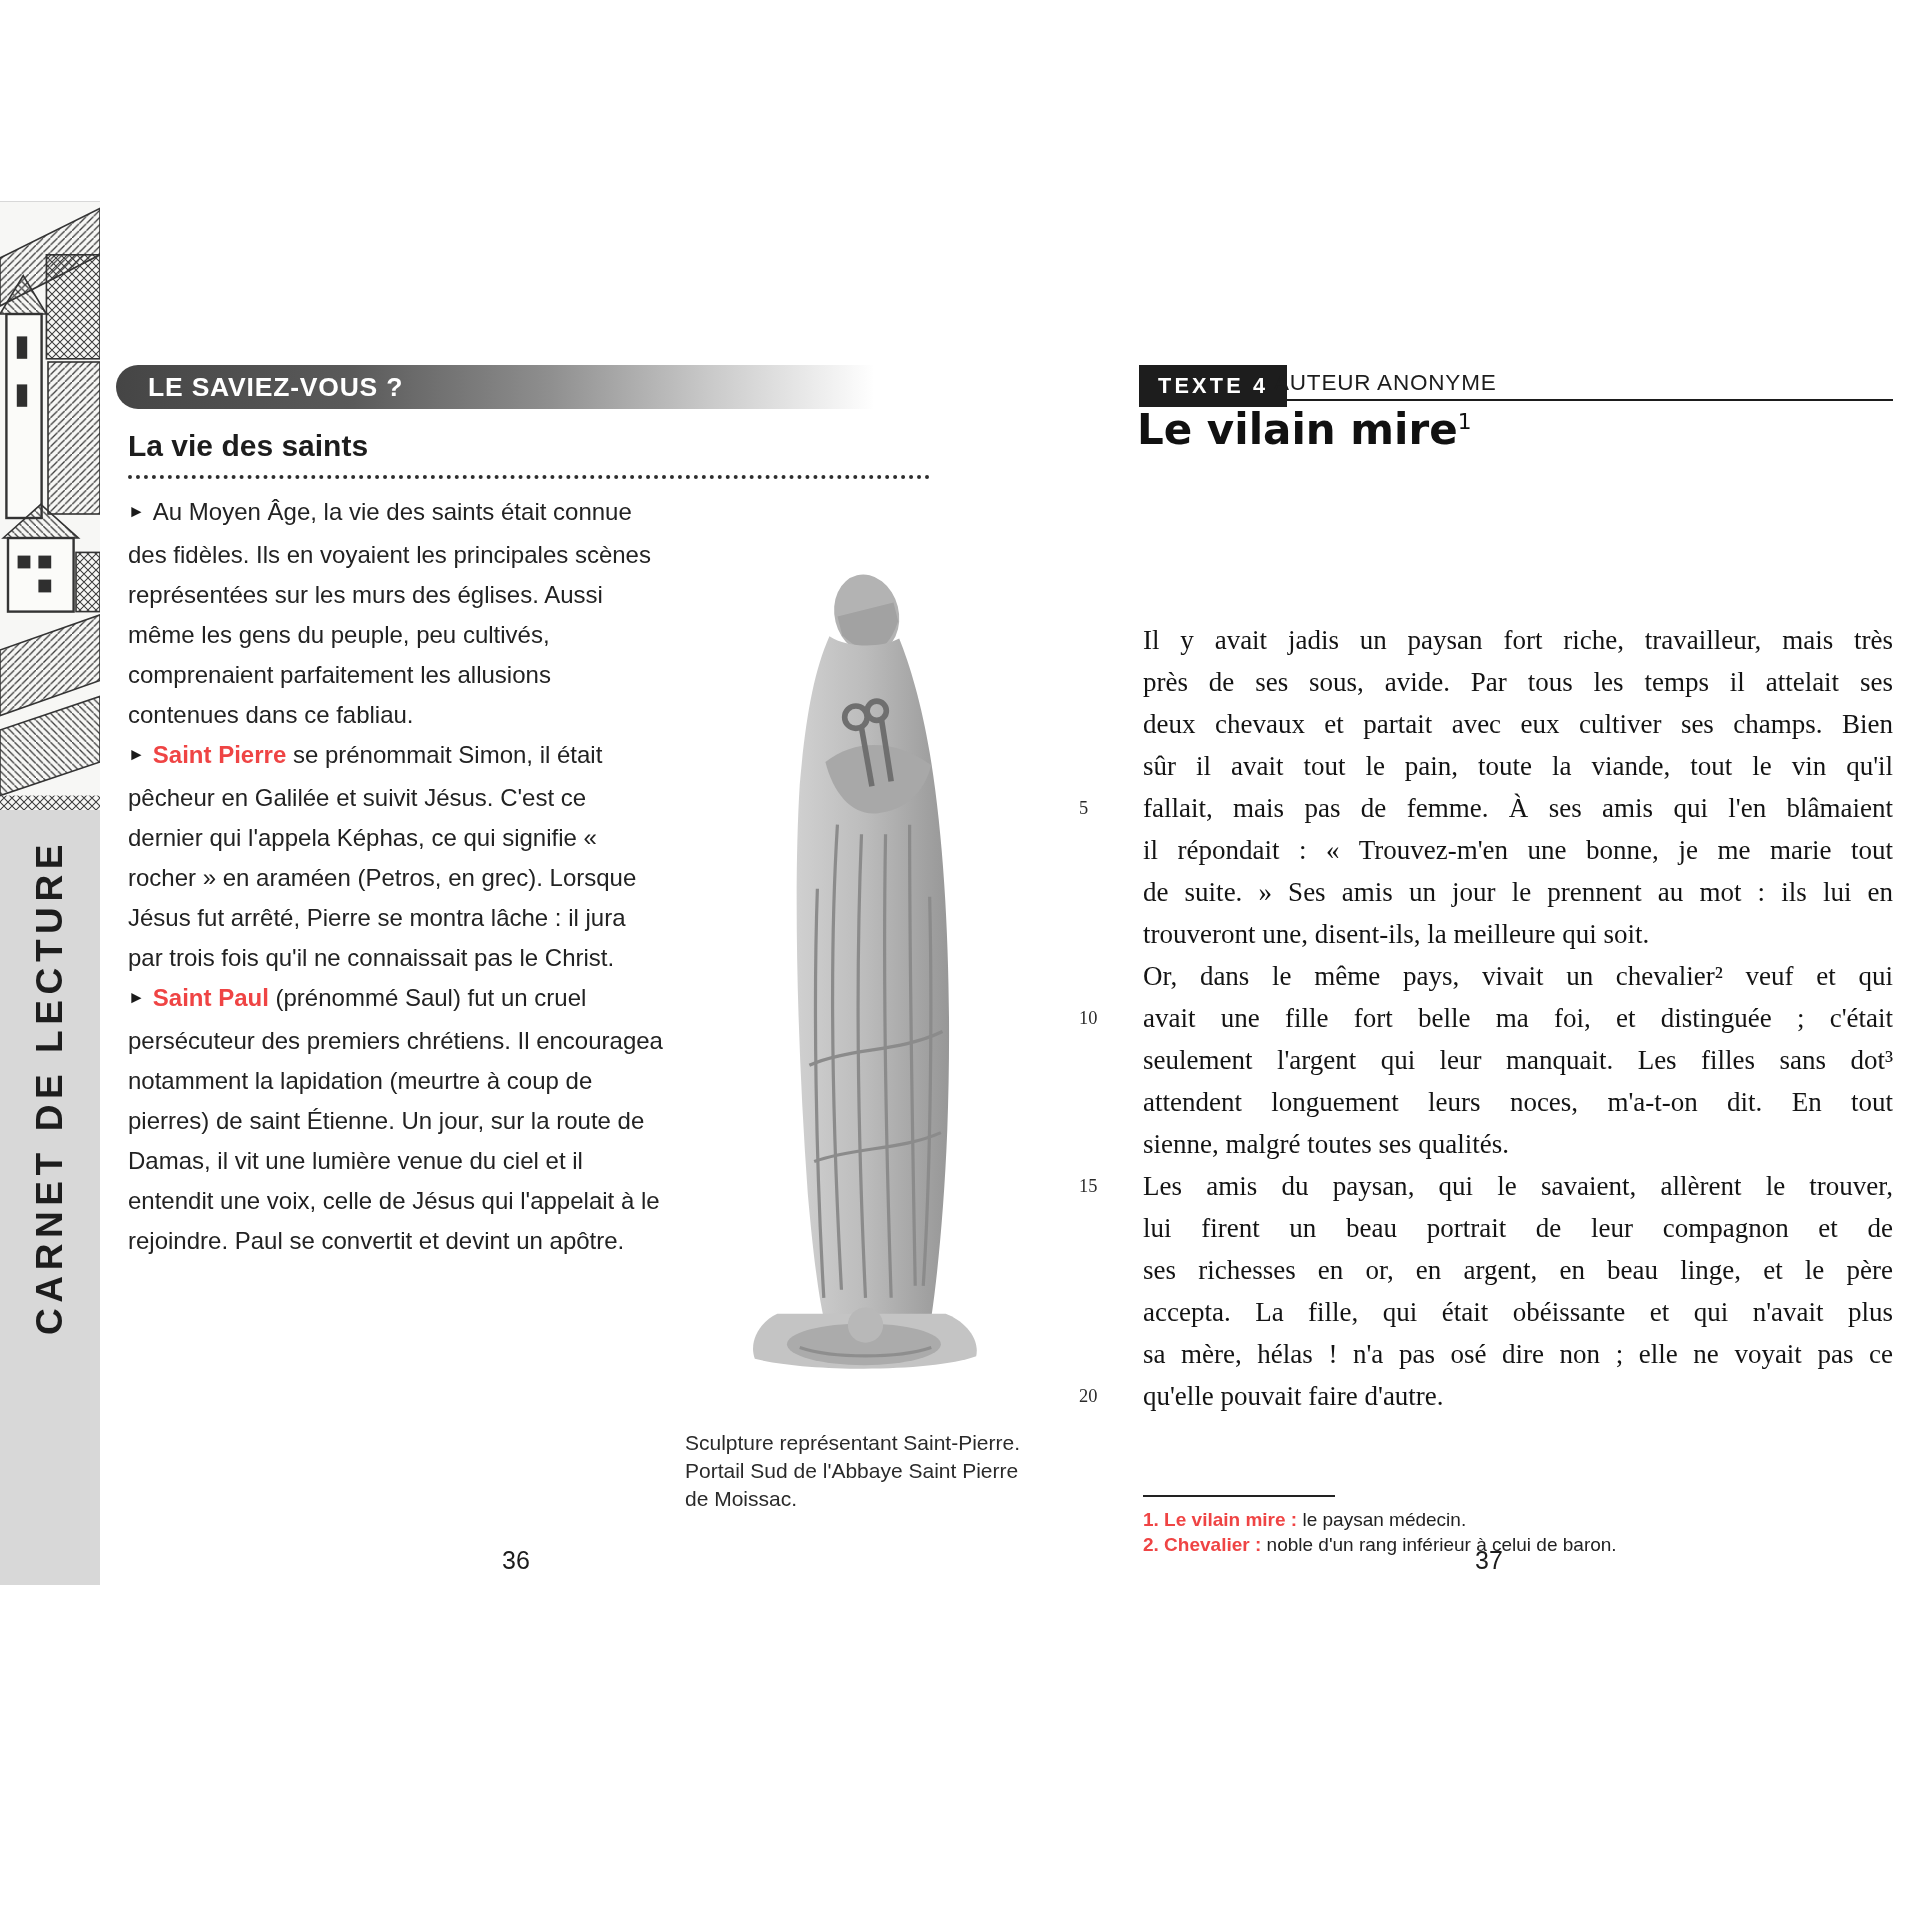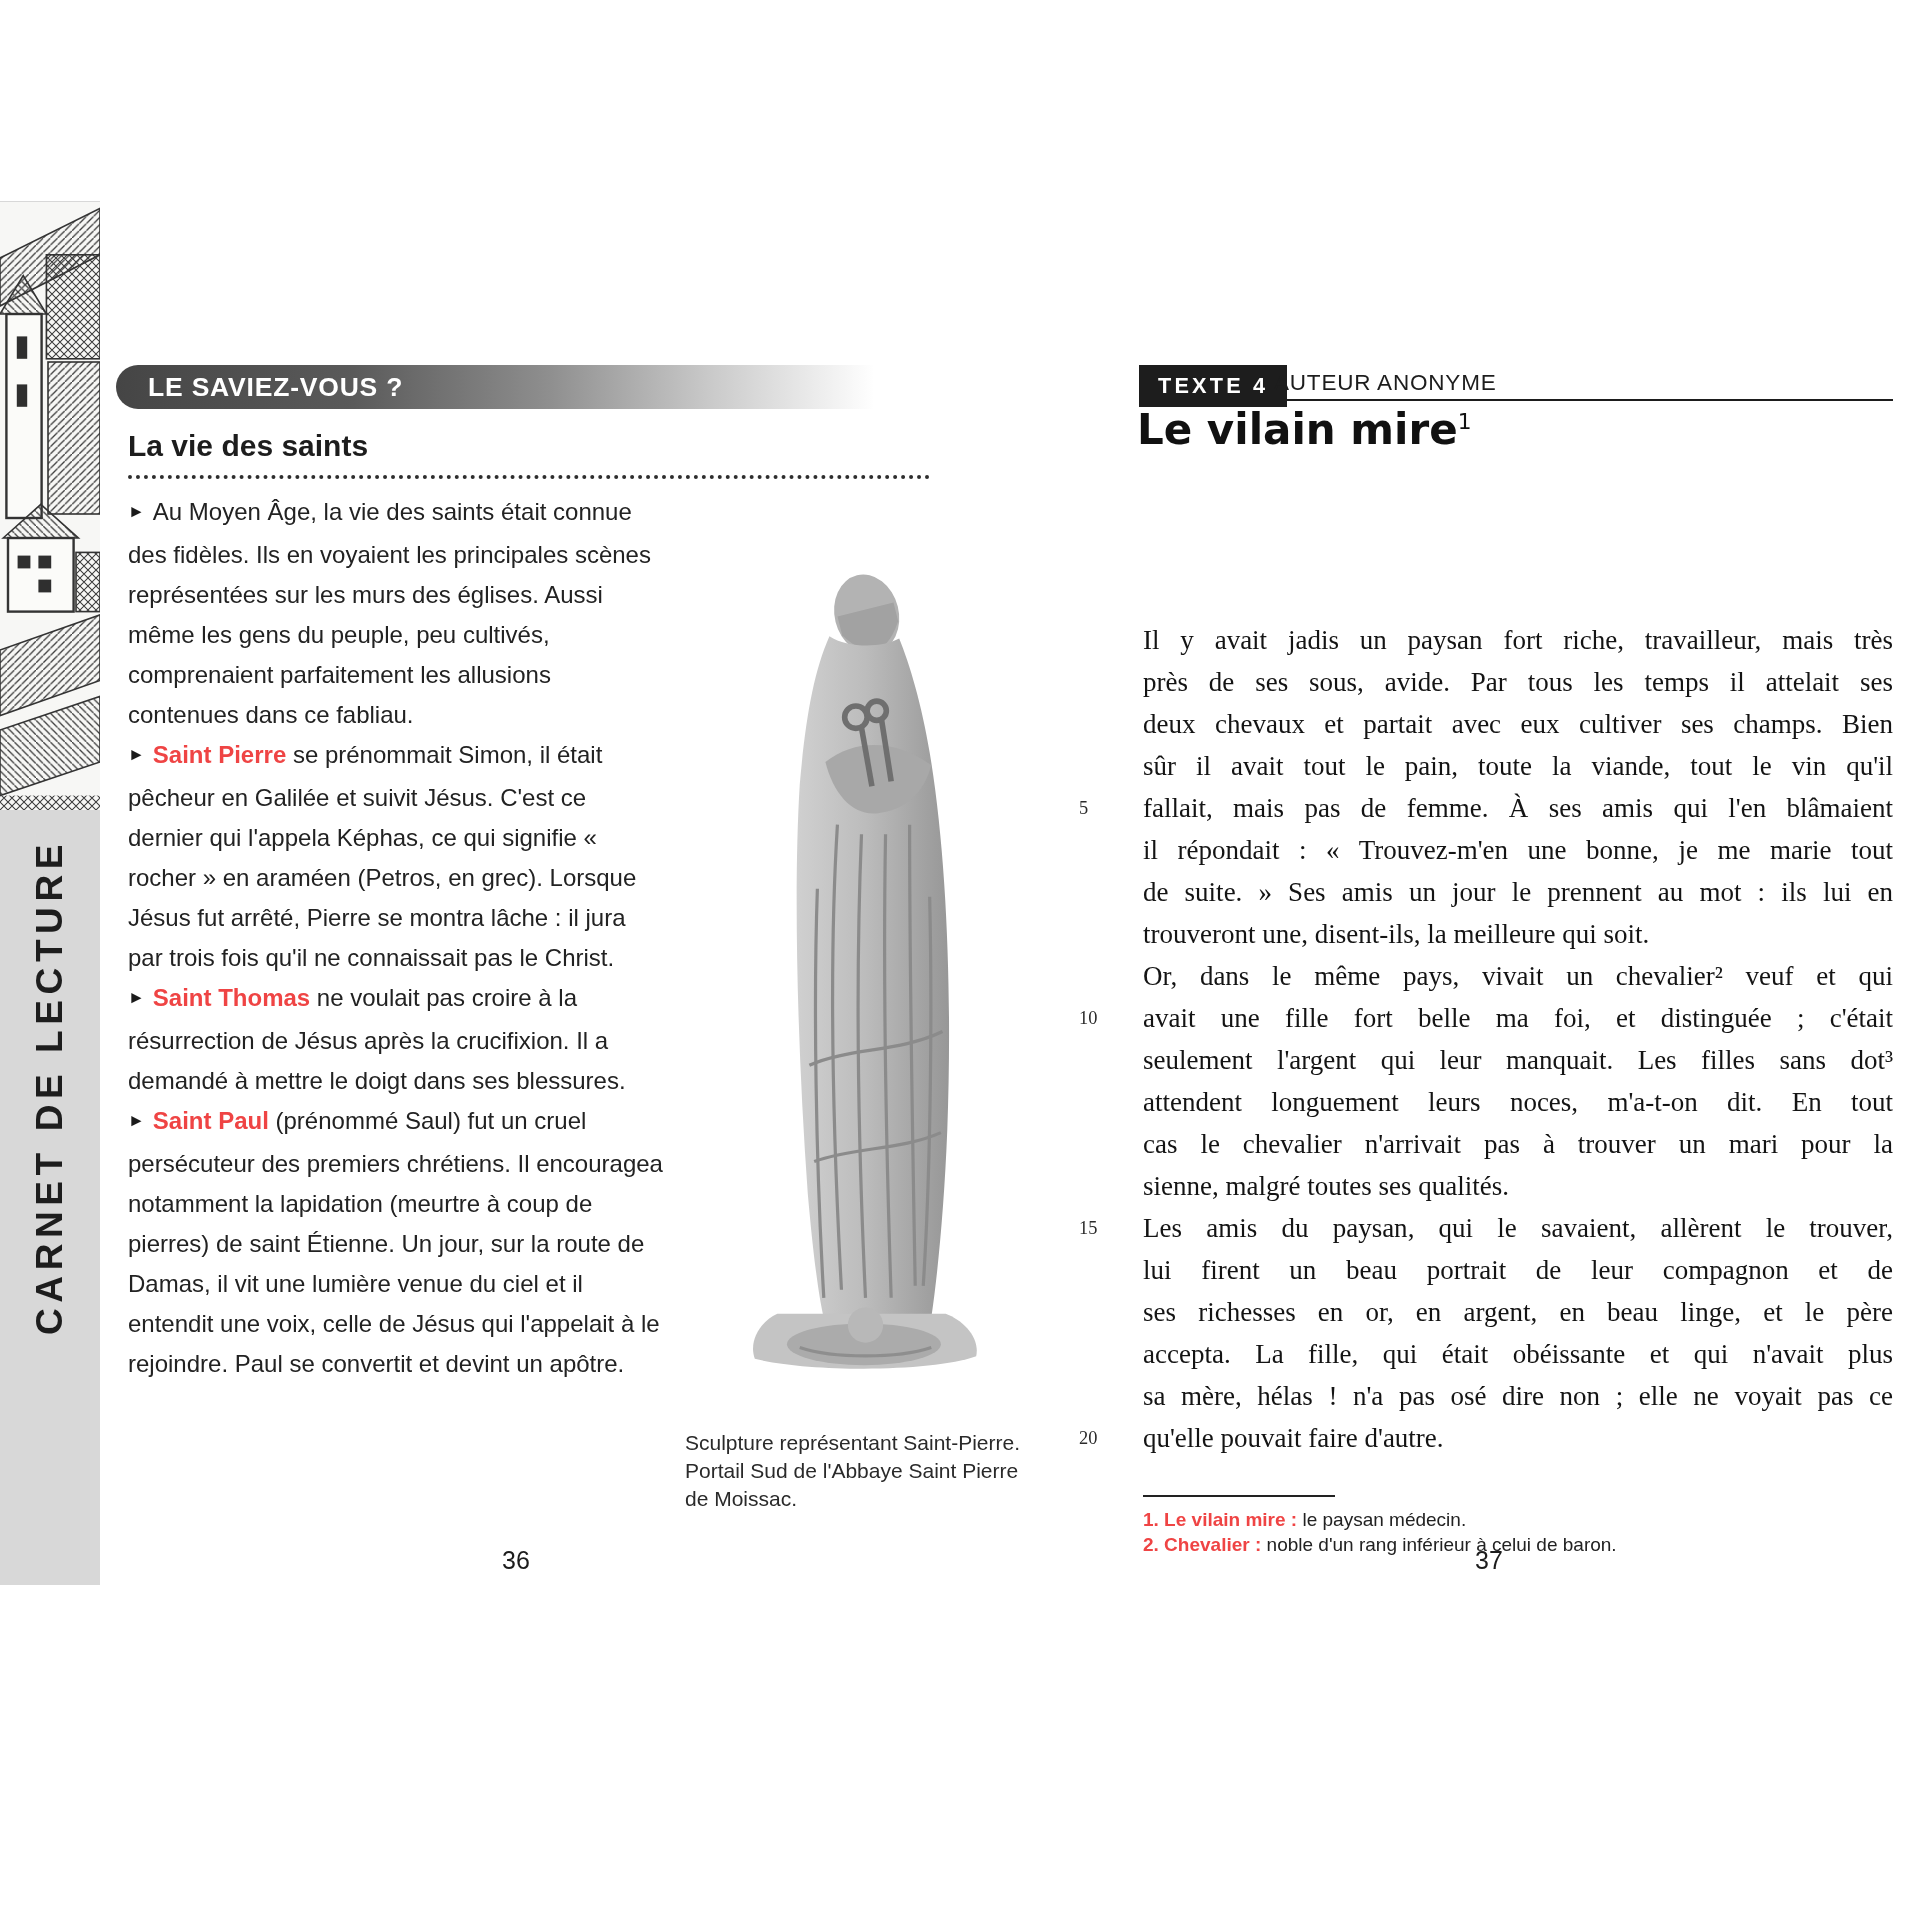--- a/index.html
+++ b/index.html
@@ -139,21 +139,20 @@
         <path d="M140,950 C118,960 104,985 112,1006 C180,1023 332,1023 388,1003 C393,980 372,958 350,950 Z" fill="#c4c4c4"></path>
         <ellipse cx="248" cy="988" rx="96" ry="26" fill="#ababab"></ellipse>
         <circle cx="250" cy="964" r="22" fill="#b8b8b8"></circle>
         <path d="M168,992 C210,1006 290,1006 332,992" stroke="#8e8e8e" stroke-width="4" fill="none"></path>
       </svg>
       <div class="caption">Sculpture représentant Saint-Pierre. Portail Sud de l'Abbaye Saint Pierre de Moissac.</div>
     </div>
 
     <p><span class="bullet">►</span><span class="lead"></span><span>Au Moyen Âge, la vie des saints était connue des fidèles. Ils en voyaient les principales scènes représentées sur les murs des églises. Aussi même les gens du peuple, peu cultivés, comprenaient parfaitement les allusions contenues dans ce fabliau.</span></p>
     <p><span class="bullet">►</span><span class="lead">Saint Pierre</span><span> se prénommait Simon, il était pêcheur en Galilée et suivit Jésus. C'est ce dernier qui l'appela Képhas, ce qui signifie « rocher » en araméen (Petros, en grec). Lorsque Jésus fut arrêté, Pierre se montra lâche : il jura par trois fois qu'il ne connaissait pas le Christ.</span></p>
-    <p><span class="bullet">►</span><span class="lead">Saint Thomas</span><span> ne voulait pas croire à la résurrection de Jésus après la crucifixion. Il a demandé à mettre le doigt dans ses blessures.</span></p>
     <p><span class="bullet">►</span><span class="lead">Saint Paul</span><span> (prénommé Saul) fut un cruel persécuteur des premiers chrétiens. Il encouragea notamment la lapidation (meurtre à coup de pierres) de saint Étienne. Un jour, sur la route de Damas, il vit une lumière venue du ciel et il entendit une voix, celle de Jésus qui l'appelait à le rejoindre. Paul se convertit et devint un apôtre.</span></p>
   </div>
 
   <div class="pagenum pn-left">36</div>
 
   <div class="kicker">TEXTE 4</div>
   <div class="author">AUTEUR ANONYME</div>
   <div class="hrule"></div>
   <div class="rtitle"><span>Le vilain mire</span><sup>1</sup></div>
 
@@ -163,21 +162,20 @@
     <div class="rline"><span class="num"></span><span>deux chevaux et partait avec eux cultiver ses champs. Bien</span></div>
     <div class="rline"><span class="num"></span><span>sûr il avait tout le pain, toute la viande, tout le vin qu'il</span></div>
     <div class="rline"><span class="num">5</span><span>fallait, mais pas de femme. À ses amis qui l'en blâmaient</span></div>
     <div class="rline"><span class="num"></span><span>il répondait : « Trouvez-m'en une bonne, je me marie tout</span></div>
     <div class="rline"><span class="num"></span><span>de suite. » Ses amis un jour le prennent au mot : ils lui en</span></div>
     <div class="rline p-end"><span class="num"></span><span>trouveront une, disent-ils, la meilleure qui soit.</span></div>
     <div class="rline"><span class="num"></span><span>Or, dans le même pays, vivait un chevalier² veuf et qui</span></div>
     <div class="rline"><span class="num">10</span><span>avait une fille fort belle ma foi, et distinguée ; c'était</span></div>
     <div class="rline"><span class="num"></span><span>seulement l'argent qui leur manquait. Les filles sans dot³</span></div>
     <div class="rline"><span class="num"></span><span>attendent longuement leurs noces, m'a-t-on dit. En tout</span></div>
-    <div class="rline"><span class="num"></span><span>cas le chevalier n'arrivait pas à trouver un mari pour la</span></div>
     <div class="rline p-end"><span class="num"></span><span>sienne, malgré toutes ses qualités.</span></div>
     <div class="rline"><span class="num">15</span><span>Les amis du paysan, qui le savaient, allèrent le trouver,</span></div>
     <div class="rline"><span class="num"></span><span>lui firent un beau portrait de leur compagnon et de</span></div>
     <div class="rline"><span class="num"></span><span>ses richesses en or, en argent, en beau linge, et le père</span></div>
     <div class="rline"><span class="num"></span><span>accepta. La fille, qui était obéissante et qui n'avait plus</span></div>
     <div class="rline"><span class="num"></span><span>sa mère, hélas ! n'a pas osé dire non ; elle ne voyait pas ce</span></div>
     <div class="rline p-end"><span class="num">20</span><span>qu'elle pouvait faire d'autre.</span></div>
   </div>
 
   <div class="fnrule"></div>

